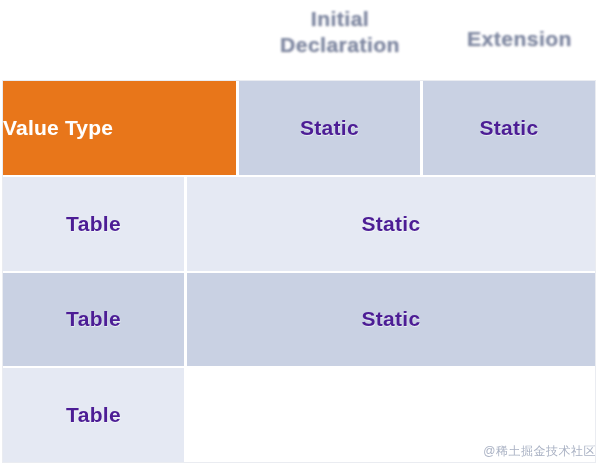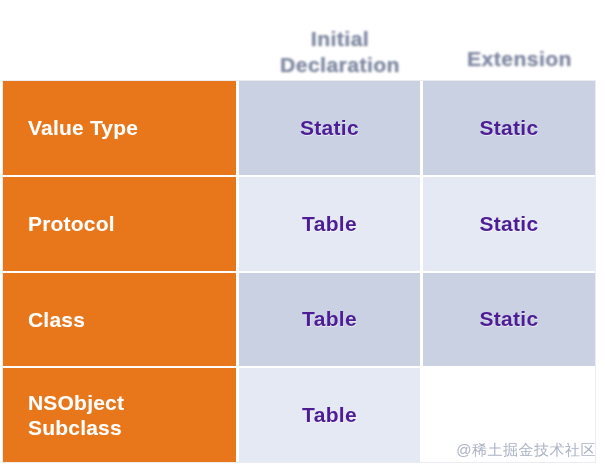--- a/index.html
+++ b/index.html
@@ -16,21 +16,20 @@
     -webkit-font-smoothing: antialiased;
   }
 
   
   #column-headers {
     position: absolute;
     left: 0;
     top: 0;
     width: 605px;
     height: 81px;
-    margin-top: 20px;
   }
   .col-header {
     position: absolute;
     text-align: center;
     font-weight: bold;
     font-size: 21px;
     line-height: 26px;
     letter-spacing: 0.5px;
     color: #6f7a96;
     opacity: 0.88;
@@ -77,21 +76,20 @@
   }
   .cell-label {
     width: 233px;
     flex: 0 0 233px;
     background: #e8761a;
     color: #ffffff;
     font-weight: bold;
     font-size: 21px;
     line-height: 25px;
     letter-spacing: 0.2px;
-    padding-left: 25px;
     text-shadow: 0 0 1px rgba(255,255,255,0.25);
   }
   .cell-value {
     flex: 1 1 0;
     justify-content: center;
     color: #4c1d95;
     font-weight: bold;
     font-size: 21px;
     letter-spacing: 0.3px;
     text-shadow: 0.5px 0.5px 0 rgba(255,255,255,0.55);
@@ -102,21 +100,21 @@
 
   
   .row-shade-dark  .cell-value { background: #c9d1e3; }
   .row-shade-light .cell-value { background: #e5e9f3; }
 
   
   #watermark {
     position: absolute;
     right: 9px;
     bottom: 6px;
-    font-size: 15px;
+    font-size: 12px;
     color: #aab2c4;
     letter-spacing: 0.5px;
     white-space: nowrap;
     pointer-events: none;
   }
 </style>
 </head>
 <body>
 
 <div id="column-headers">
@@ -127,32 +125,28 @@
 
 <div id="comparison-table">
 
   <div class="table-row row-shade-dark">
     <div class="cell cell-label">Value Type</div>
     <div class="cell cell-value col-initial">Static</div>
     <div class="cell cell-value col-extension">Static</div>
   </div>
 
   <div class="table-row row-shade-light">
-    <div class="cell cell-label">Protocol</div>
     <div class="cell cell-value col-initial">Table</div>
     <div class="cell cell-value col-extension">Static</div>
   </div>
 
   <div class="table-row row-shade-dark">
-    <div class="cell cell-label">Class</div>
     <div class="cell cell-value col-initial">Table</div>
     <div class="cell cell-value col-extension">Static</div>
   </div>
 
   <div class="table-row row-shade-light">
-    <div class="cell cell-label" style="white-space:pre-line;">NSObject
-Subclass</div>
     <div class="cell cell-value col-initial">Table</div>
   </div>
 
 </div>
 
 <div id="watermark">@稀土掘金技术社区</div>
 
 </body></html>

